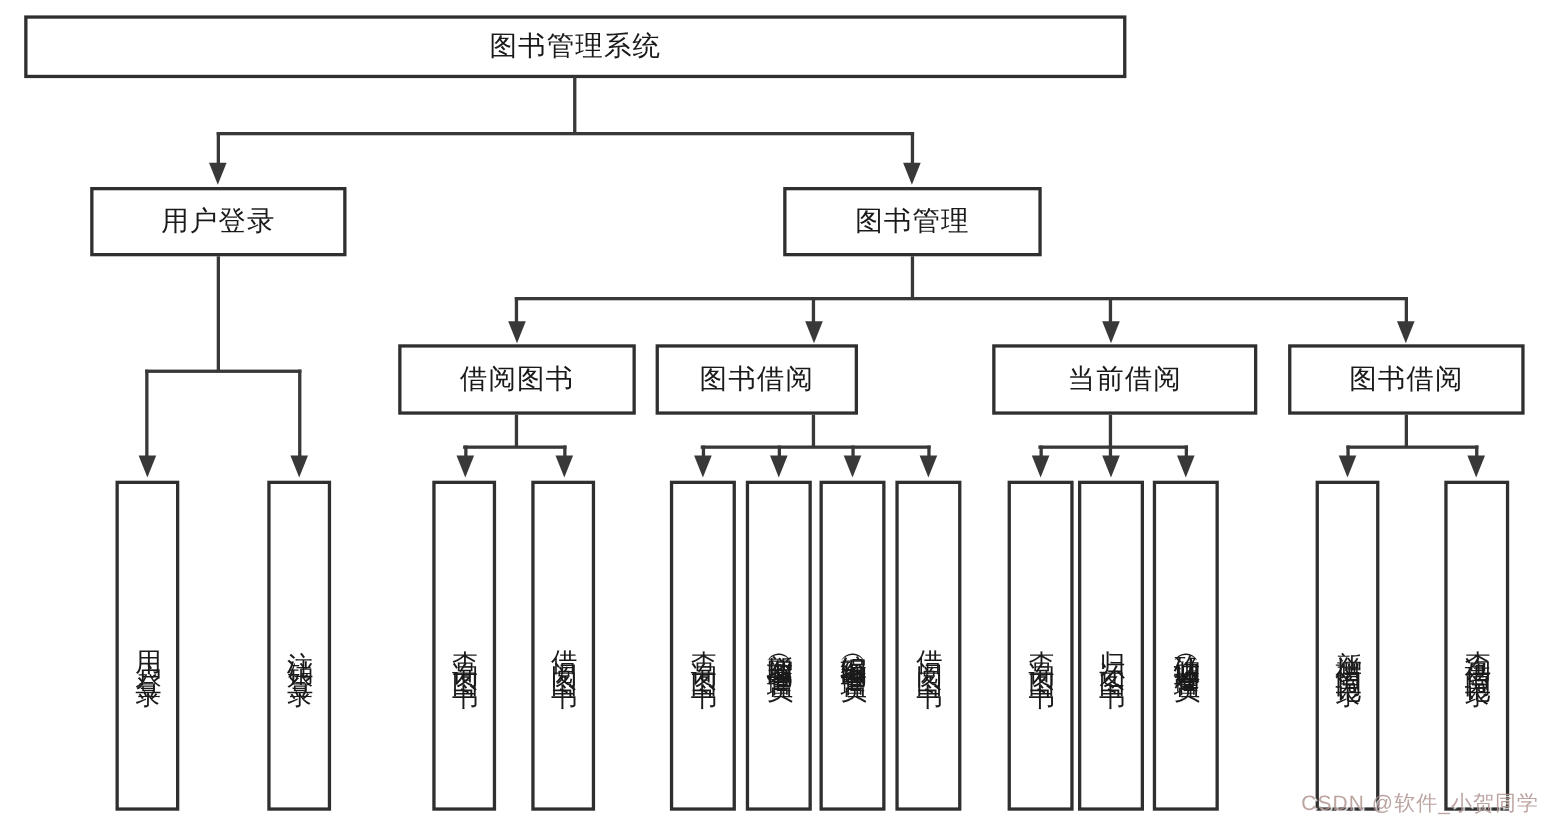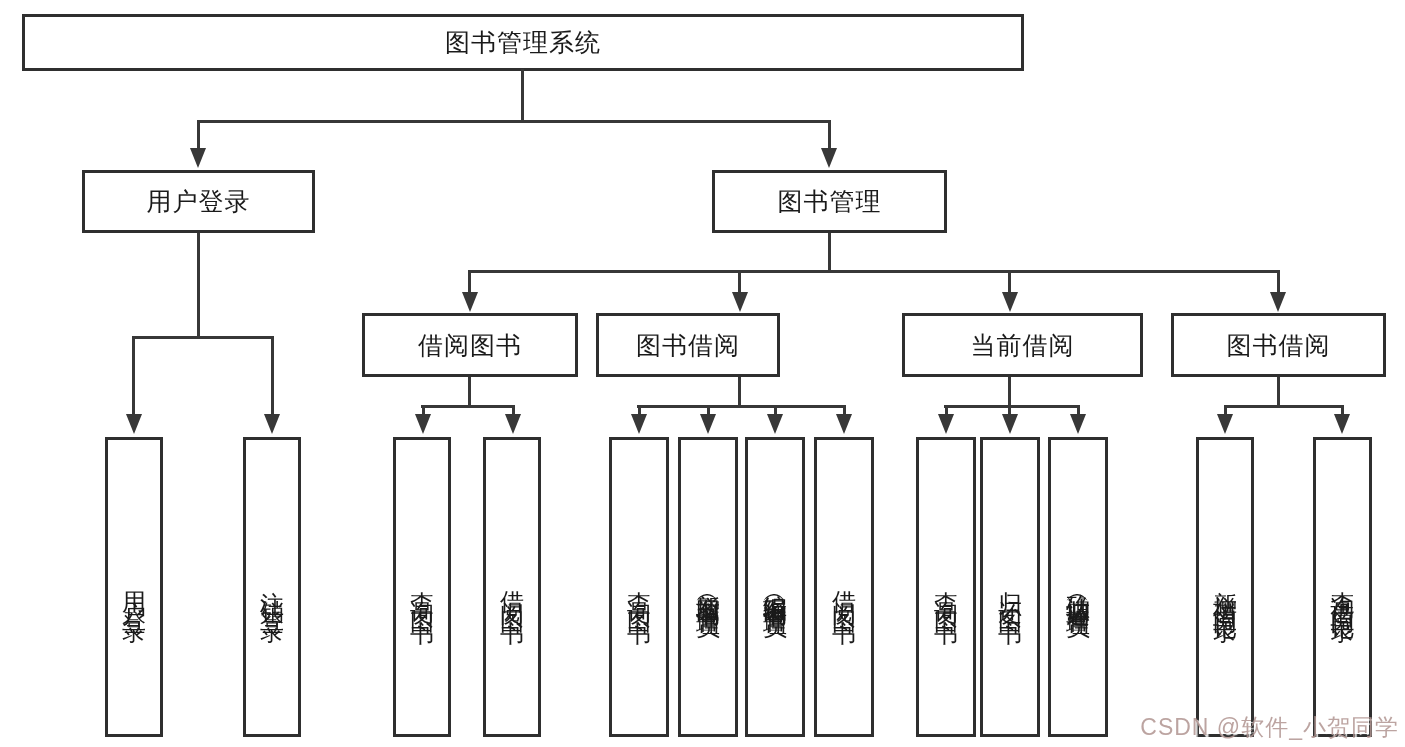--- a/index.html
+++ b/index.html
@@ -33,21 +33,21 @@
   .line{position:absolute;background:var(--line);}
   .v{width:3px;}
   .h{height:3px;}
   .arrow{
     position:absolute;width:0;height:0;
     border-left:8px solid transparent;border-right:8px solid transparent;
     border-top:20px solid var(--line);
   }
   .watermark{
     position:absolute;right:6px;bottom:4px;
-    font-size:23px;color:var(--watermark);letter-spacing:1px;white-space:nowrap;
+    font-size:19px;color:var(--watermark);letter-spacing:1px;white-space:nowrap;
     text-shadow:2px 2px 1px rgba(255,255,255,0.9);
   }
 </style>
 </head>
 <body>
 
 <div class="canvas">
 
   <div class="box root-box" style="left:22px;top:14px;width:1002px;height:57px">
     <span class="hlabel">图书管理系统</span>

